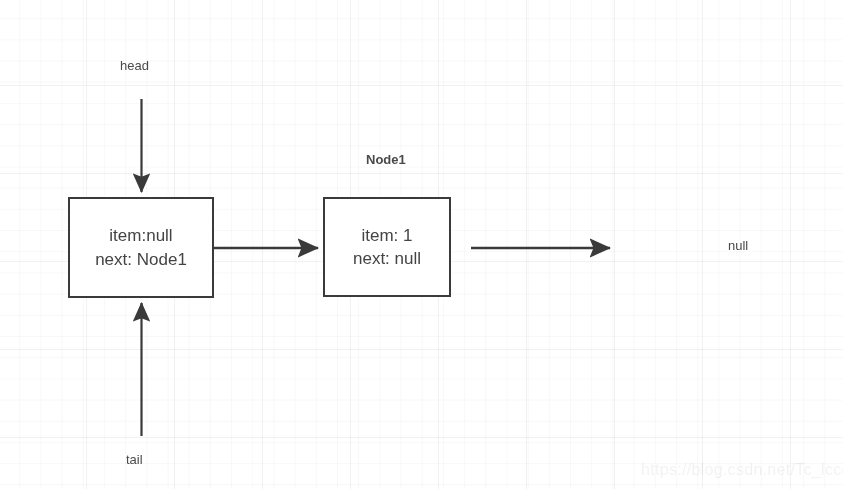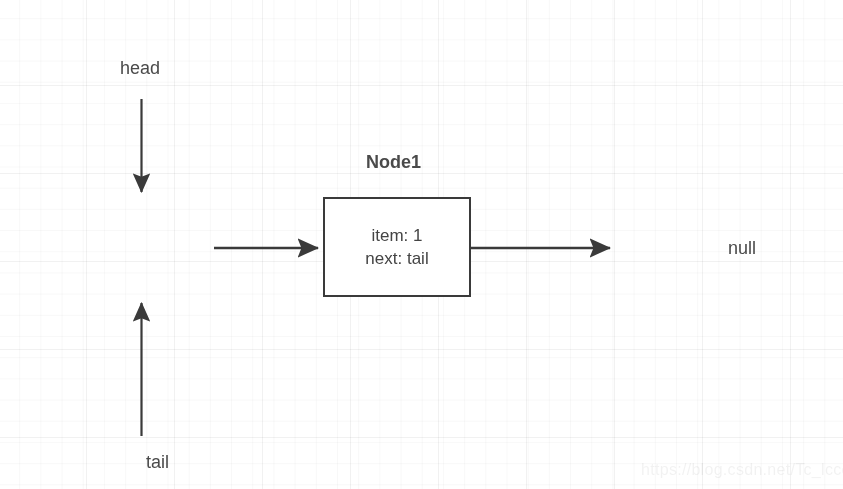--- a/index.html
+++ b/index.html
@@ -38,21 +38,21 @@
     color: #444444;
     font-size: 17px;
     line-height: 1.38;
   }
   .node-line {
     white-space: pre;
   }
   .free-label {
     position: absolute;
     color: #4a4a4a;
-    font-size: 18px;
+    font-size: 13px;
     white-space: pre;
   }
   .svg-layer {
     position: absolute;
     left: 0;
     top: 0;
     width: 843px;
     height: 489px;
     pointer-events: none;
   }
@@ -88,27 +88,31 @@
       <line x1="214" y1="248" x2="318" y2="248" stroke="#3a3a3a" stroke-width="2.4" marker-end="url(#arrowhead)"></line>
     </g>
 
     <g>
       <line x1="471" y1="248" x2="610" y2="248" stroke="#3a3a3a" stroke-width="2.4" marker-end="url(#arrowhead)"></line>
     </g>
   </svg>
 
   <div class="free-label" style="left:120px; top:58px;">head</div>
 
-  <div class="free-label" style="left:126px; top:452px;margin-left:20px;">tail</div>
+  <div class="free-label" style="left:126px; top:452px;">tail</div>
 
   <div class="free-label" style="left:366px; top:152px;font-weight:bold;">Node1</div>
 
   <div class="free-label" style="left:728px; top:238px;">null</div>
 
+  <div class="node-box" style="left:68px; top:197px; width:146px; height:101px;">
+    <span class="node-line">item:null</span>
+    <span class="node-line">next: Node1</span>
+  </div>
 
-  <div class="node-box" style="left:323px; top:197px; width:148px; height:100px;">
+  <div class="node-box" style="left:323px; top:197px; width:128px; height:100px;">
     <span class="node-line">item: 1</span>
-    <span class="node-line">next: tail</span>
+    <span class="node-line">next: null</span>
   </div>
 
   <div class="watermark" style="left:641px; top:461px;">https://blog.csdn.net/Tc_lccc</div>
 
 </div>
 
 </body></html>

